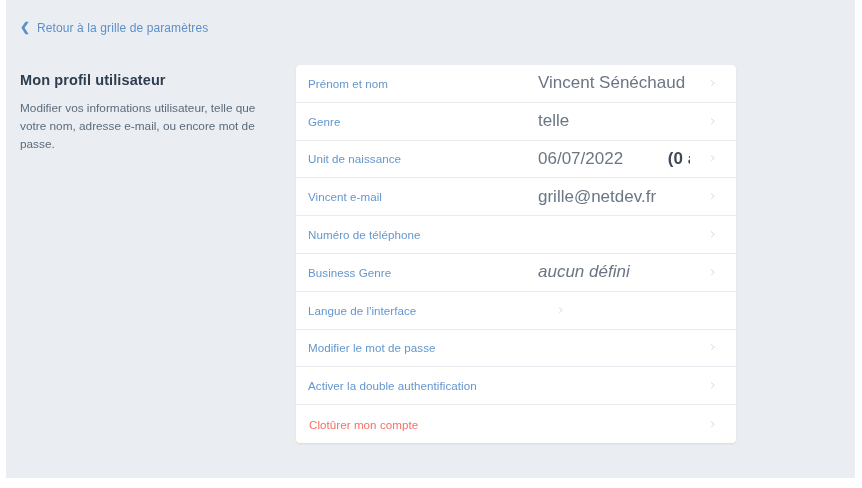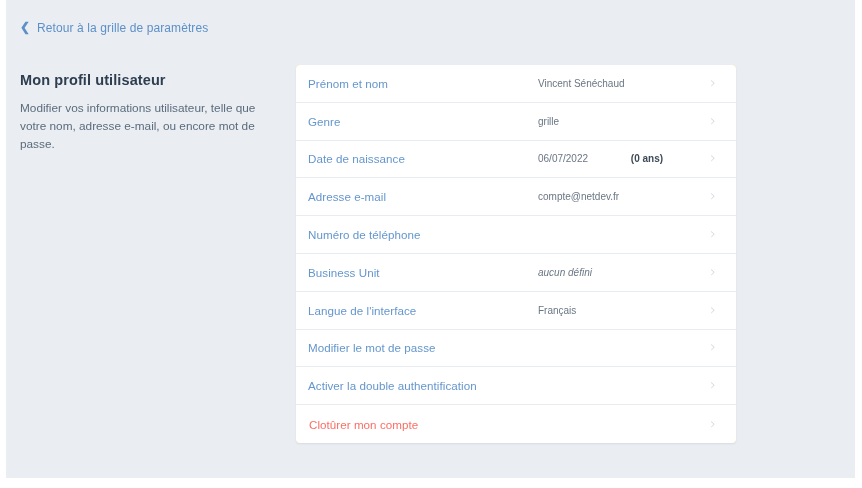--- a/index.html
+++ b/index.html
@@ -104,21 +104,21 @@
     font-size: 11.6px;
     color: #6496cd;
     letter-spacing: 0.05px;
     white-space: nowrap;
     overflow: hidden;
   }
   .row.danger .row-label { color: #fb6e64; }
 
   .row-value {
     flex: 1 1 auto;
-    font-size: 10px;
+    font-size: 17px;
     color: #6a7684;
     white-space: nowrap;
     overflow: hidden;
   }
   .row-value .bold { font-weight: bold; color: #3f4a57; margin-left: 40px; }
   .row-value.italic { font-style: italic; }
 
   .row-chevron {
     flex: 0 0 46px;
     width: 46px;
@@ -148,46 +148,45 @@
   </div>
 
   <div class="card" id="settings-card">
       <div class="row">
         <div class="row-label">Prénom et nom</div>
         <div class="row-value">Vincent Sénéchaud</div>
         <div class="row-chevron">›</div>
       </div>
       <div class="row">
         <div class="row-label">Genre</div>
-        <div class="row-value">grille</div>
-        <div class="row-chevron">›</div>
-      </div>
-      <div class="row">
-        <div class="row-label">Date de naissance</div>
+        <div class="row-value">telle</div>
+        <div class="row-chevron">›</div>
+      </div>
+      <div class="row">
+        <div class="row-label">Unit de naissance</div>
         <div class="row-value">06/07/2022 <span class="bold">(0 ans)</span></div>
         <div class="row-chevron">›</div>
       </div>
       <div class="row">
-        <div class="row-label">Adresse e-mail</div>
-        <div class="row-value">compte@netdev.fr</div>
+        <div class="row-label">Vincent e-mail</div>
+        <div class="row-value">grille@netdev.fr</div>
         <div class="row-chevron">›</div>
       </div>
       <div class="row">
         <div class="row-label">Numéro de téléphone</div>
         <div class="row-value"></div>
         <div class="row-chevron">›</div>
       </div>
       <div class="row">
-        <div class="row-label">Business Unit</div>
+        <div class="row-label">Business Genre</div>
         <div class="row-value italic">aucun défini</div>
         <div class="row-chevron">›</div>
       </div>
       <div class="row">
         <div class="row-label">Langue de l'interface</div>
-        <div class="row-value">Français</div>
         <div class="row-chevron">›</div>
       </div>
       <div class="row">
         <div class="row-label">Modifier le mot de passe</div>
         <div class="row-value"></div>
         <div class="row-chevron">›</div>
       </div>
       <div class="row">
         <div class="row-label">Activer la double authentification</div>
         <div class="row-value"></div>

